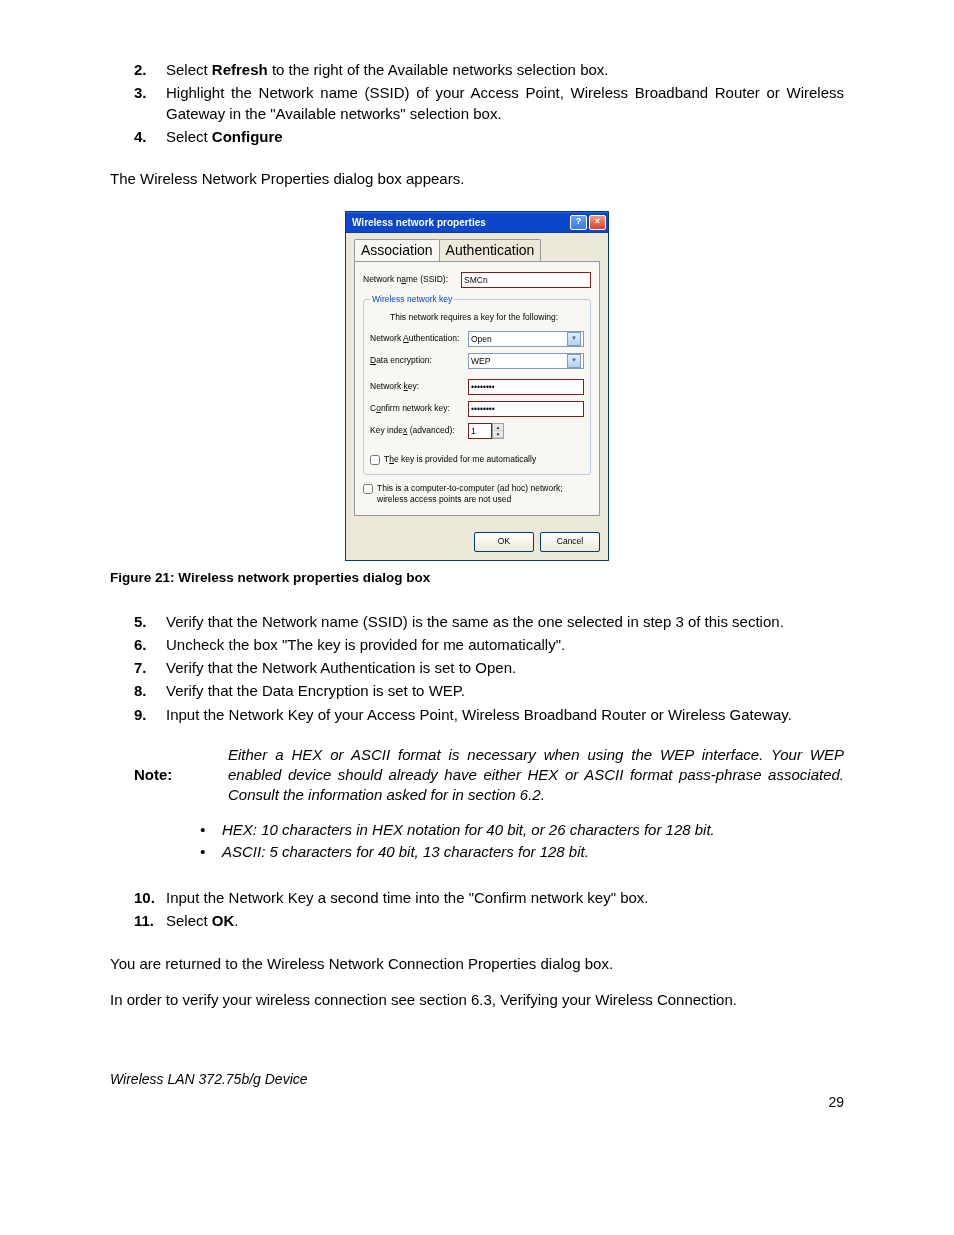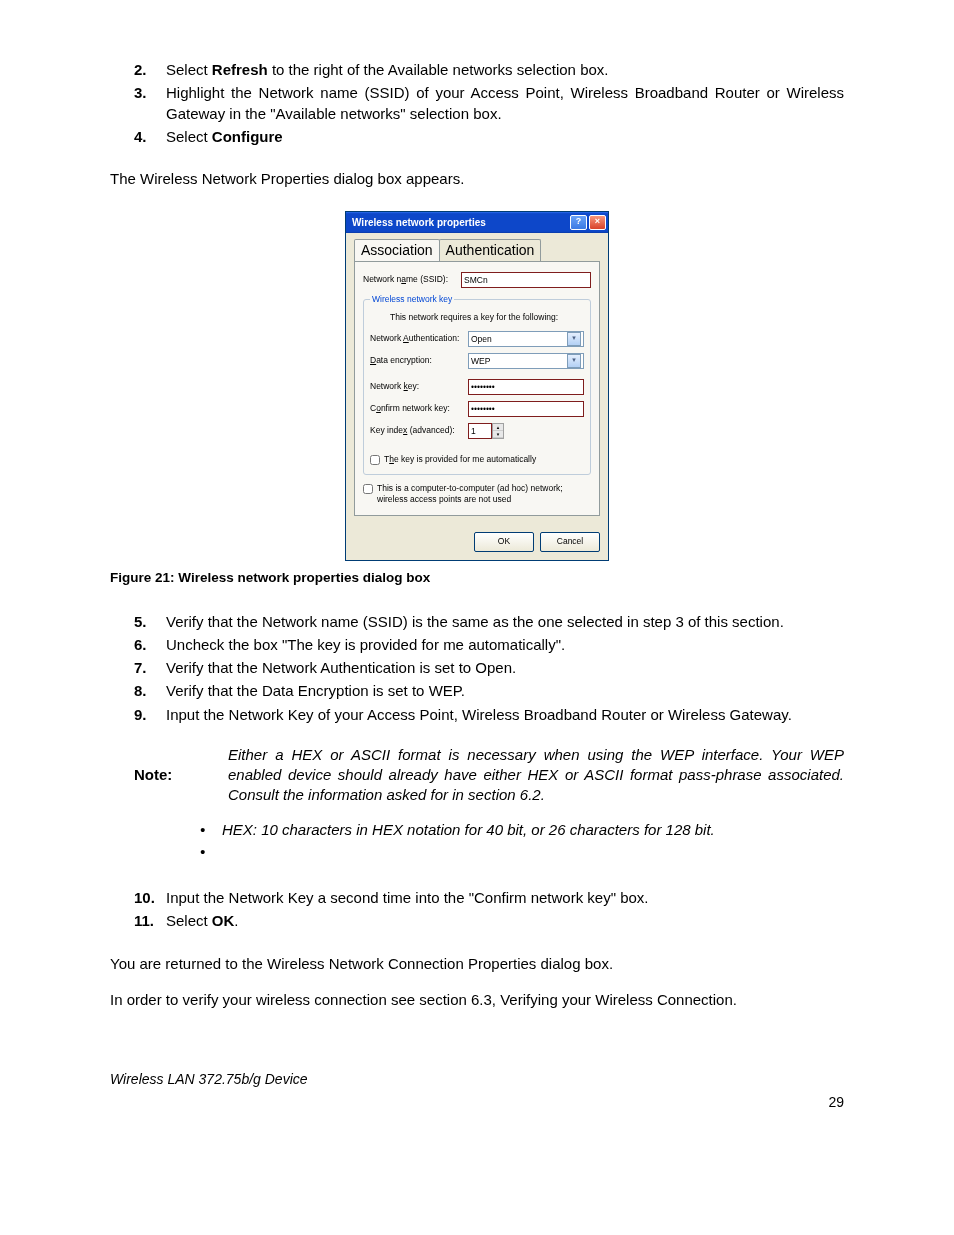--- a/index.html
+++ b/index.html
@@ -269,20 +269,21 @@
   <div class="note-body" style="margin-left:38px;">Either a HEX or ASCII format is necessary when using the WEP interface.  Your WEP enabled device should already have either HEX or ASCII format pass-phrase associated.  Consult the information asked for in section 6.2.</div>
 </div>
 
 <div style="height:14px;"></div>
 <div class="bullet">
     <div class="dot">•</div>
     <div>HEX:  10 characters in HEX notation for 40 bit, or 26 characters for 128 bit.</div>
   </div>
 <div class="bullet">
     <div class="dot">•</div>
+    <div>ASCII:  5 characters for 40 bit, 13 characters for 128 bit.</div>
   </div>
 
 <div style="height:24px;"></div>
 
 <div class="ol-item">
   <div class="ol-marker" style="padding-left:24px; min-width:32px;">10.</div>
   <div class="ol-content">Input the Network Key a second time into the "Confirm network key" box.</div>
 </div>
 <div class="ol-item">
   <div class="ol-marker">11.</div>

